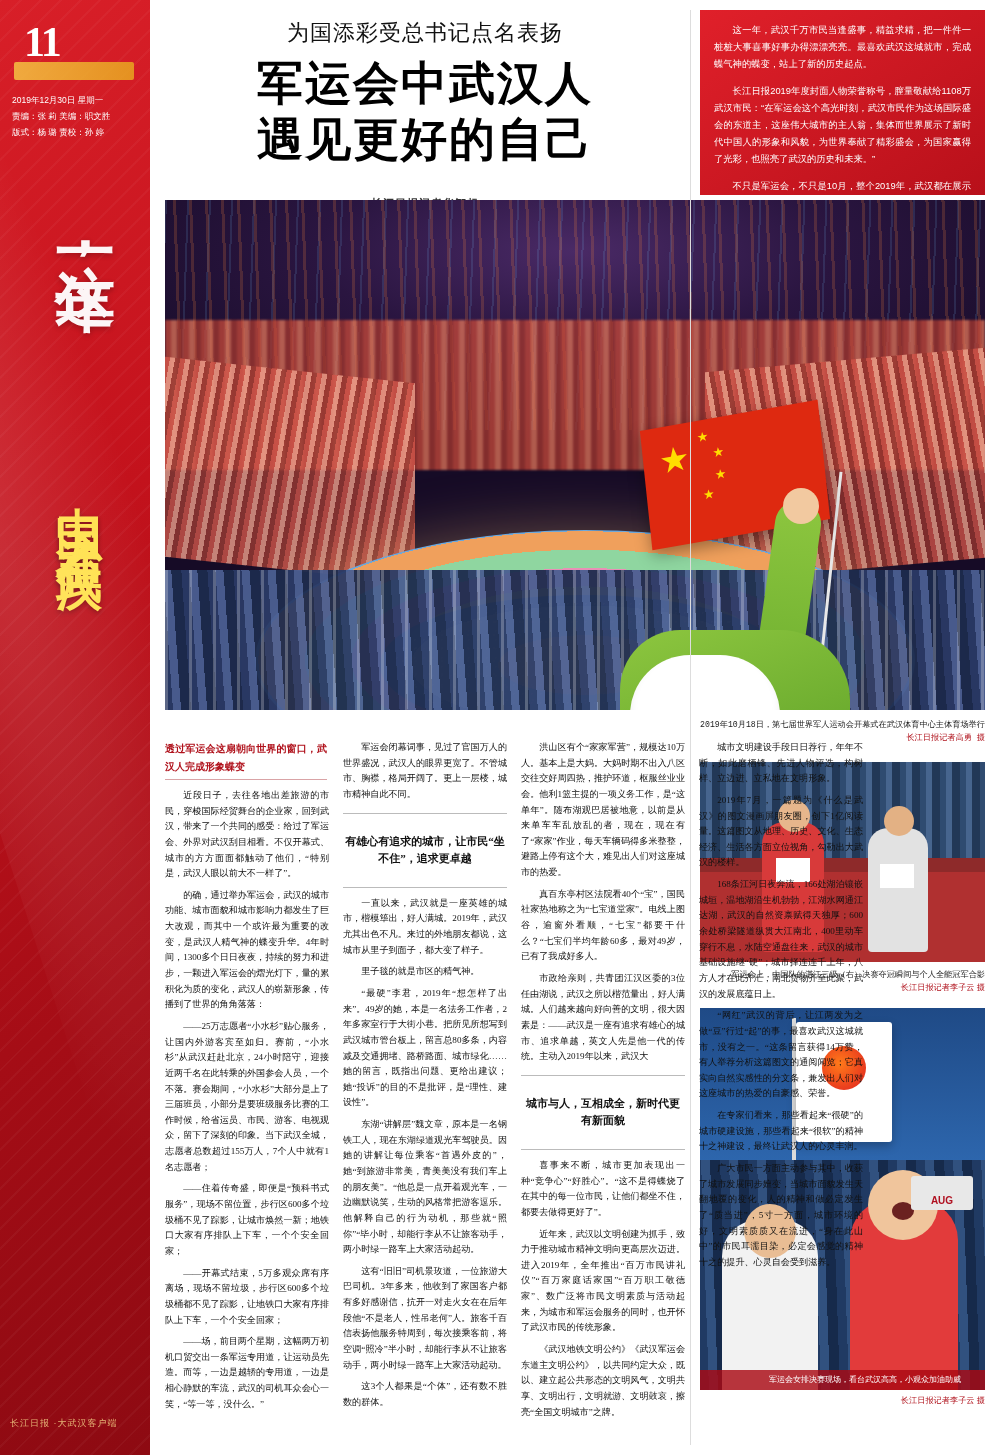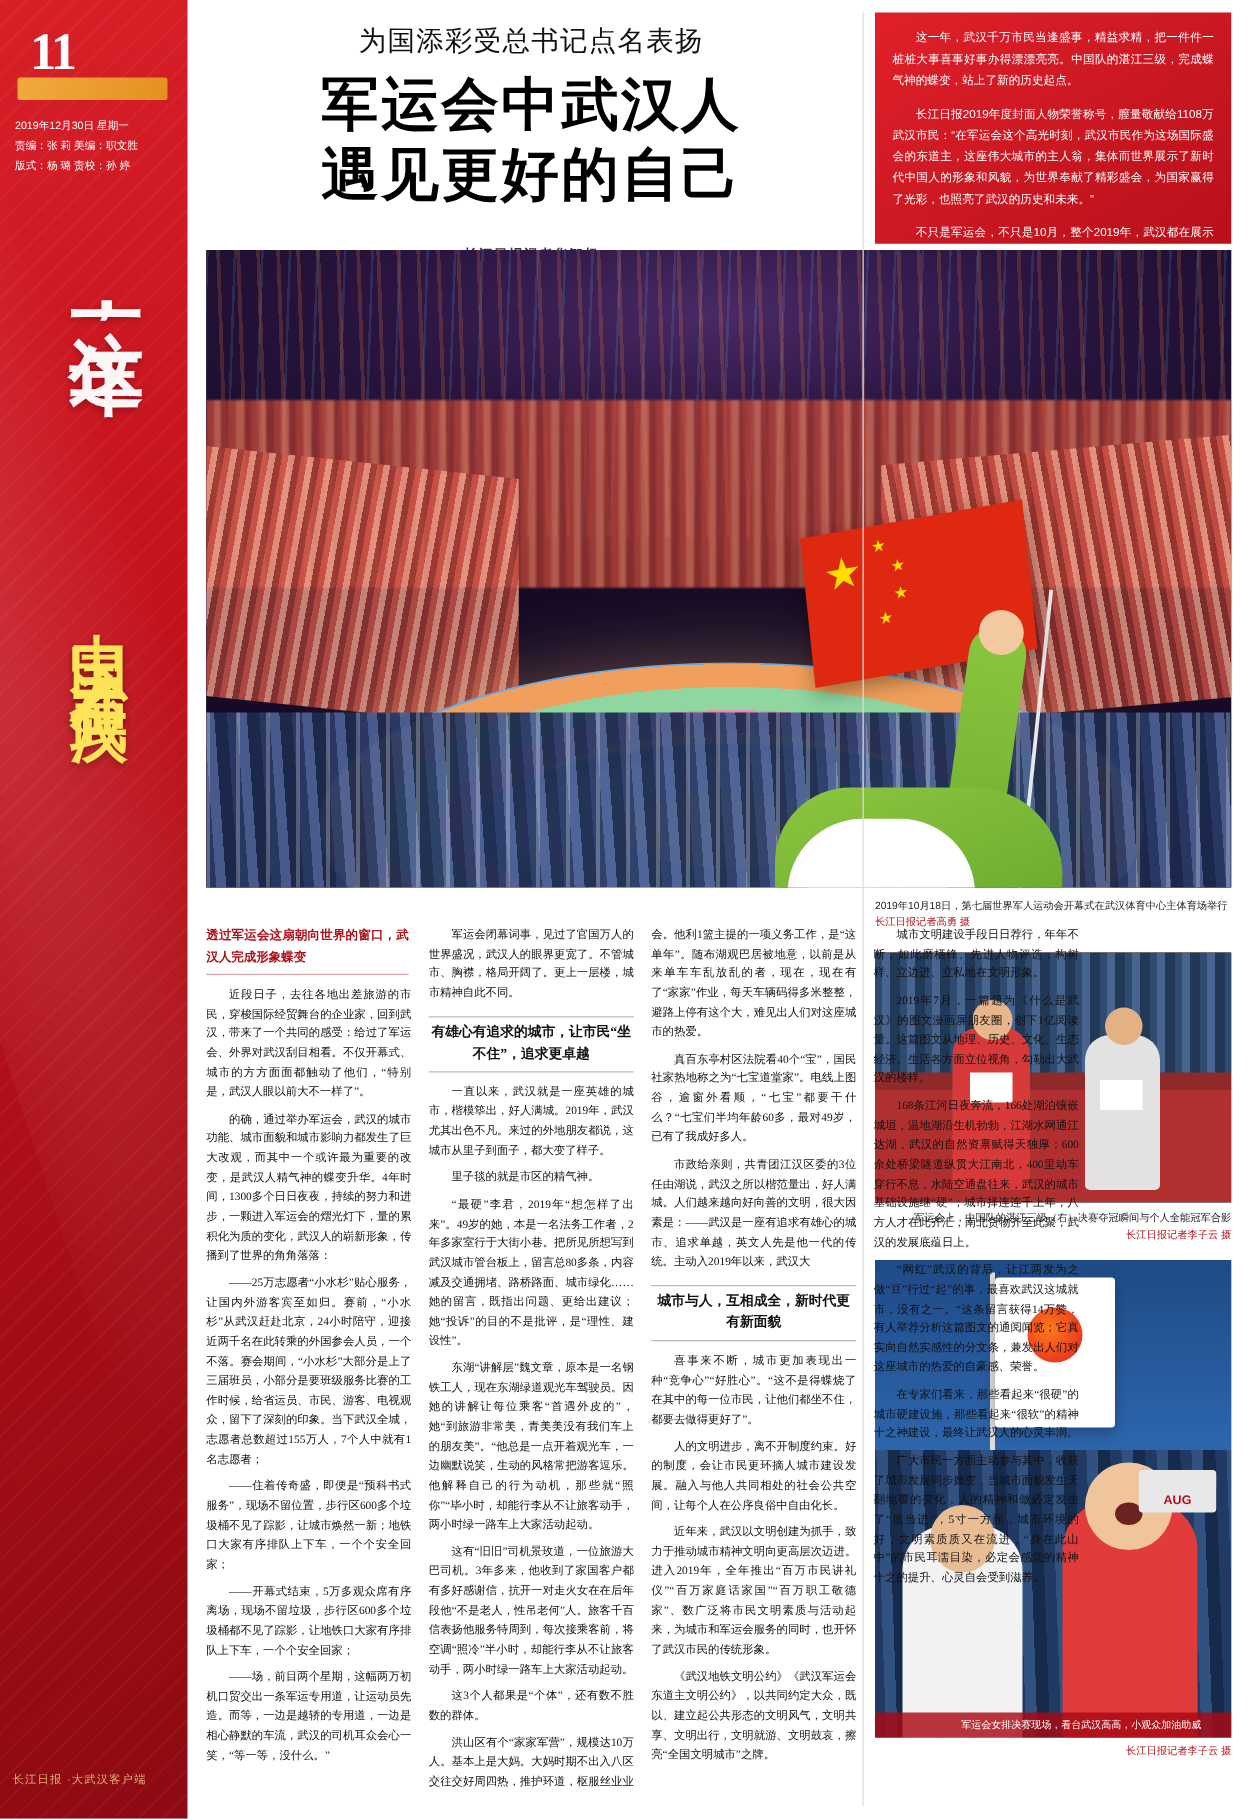--- a/index.html
+++ b/index.html
@@ -178,22 +178,22 @@
     opacity:.95;
   }
   .ph-crowd-bottom:after{
     content:"";position:absolute;inset:0;
     background:repeating-linear-gradient(90deg, rgba(255,255,255,.25) 0 3px, transparent 3px 24px);
   }
 
   
   .cap-main{
     position:absolute;left:700px;top:718px;width:285px;
-    font-size:8.2px;line-height:1.6;color:#222;
-    font-family:Liberation Sans, sans-serif;
+    font-size:8.2px;line-height:1.6;color:#222;text-align:right;
+    font-family:Liberation Mono, monospace;
   }
   .cap-credit{color:#b0121c;}
 
   
   .photo2{
     position:absolute;left:700px;top:762px;width:285px;height:200px;overflow:hidden;background:#123;
   }
   .p2-track{position:absolute;inset:0;background:linear-gradient(180deg,#8e2a2a 0 55%, #b03030 55% 100%);}
   .p2-stand{position:absolute;left:0;top:0;width:285px;height:96px;
     background:repeating-linear-gradient(90deg,#2f4b70 0 6px,#47658e 6px 12px,#223857 12px 20px);}
@@ -242,21 +242,21 @@
   .cols{
     position:absolute;left:165px;top:740px;width:520px;height:700px;
     column-count:3;column-gap:14px;column-rule:0;
   }
   .lead{
     font-size:10px;line-height:1.75;color:#b0121c;font-weight:bold;text-align:justify;
     margin:0 2px 8px 0;padding-bottom:4px;border-bottom:1px solid #d9a3a6;
   }
   .sub{
     font-size:11px;line-height:1.6;color:#111;font-weight:bold;text-align:center;
-    margin:10px 0 8px 0;padding:4px 0;border-top:1px solid #bbb;border-bottom:1px solid #bbb;
+    margin:10px 0 8px 0;padding:19px 0;border-top:1px solid #bbb;border-bottom:1px solid #bbb;
     break-inside:avoid;
   }
   .para{
     font-size:9.1px;line-height:1.72;color:#111;text-align:justify;margin:0 0 6px 0;text-indent:2em;
   }
 
   .hairline{position:absolute;left:690px;top:10px;width:1px;height:1435px;background:#ddd;}
 </style>
 </head>
 <body>
@@ -280,21 +280,21 @@
   <div class="head-wrap">
     <div class="kicker">为国添彩受总书记点名表扬</div>
     <div class="head-main">
       <div>军运会中武汉人</div>
       <div>遇见更好的自己</div>
     </div>
     <div class="byline">长江日报记者华智超</div>
   </div>
 
   <div class="redbox">
-    <p>这一年，武汉千万市民当逢盛事，精益求精，把一件件一桩桩大事喜事好事办得漂漂亮亮。中国队的湛江三级，完成蝶气神的蝶变，站上了新的历史起点。</p>
+    <p>这一年，武汉千万市民当逢盛事，精益求精，把一件件一桩桩大事喜事好事办得漂漂亮亮。最喜欢武汉这城就市，完成蝶气神的蝶变，站上了新的历史起点。</p>
     <p>长江日报2019年度封面人物荣誉称号，膣量敬献给1108万武汉市民：“在军运会这个高光时刻，武汉市民作为这场国际盛会的东道主，这座伟大城市的主人翁，集体而世界展示了新时代中国人的形象和风貌，为世界奉献了精彩盛会，为国家赢得了光彩，也照亮了武汉的历史和未来。”</p>
     <p>不只是军运会，不只是10月，整个2019年，武汉都在展示这样的精气神蝶变，武汉的未来因此值得期许。</p>
   </div>
 
   <div class="photo">
     <div class="ph-dome"></div>
     <div class="ph-lights"></div>
     <div class="ph-crowd-top"></div>
     <div class="ph-stands-l"></div>
     <div class="ph-stands-r"></div>
@@ -374,21 +374,20 @@
     <p class="para">“最硬”李君，2019年“想怎样了出来”。49岁的她，本是一名法务工作者，2年多家室行于大街小巷。把所见所想写到武汉城市管台板上，留言总80多条，内容减及交通拥堵、路桥路面、城市绿化……她的留言，既指出问题、更给出建议；她“投诉”的目的不是批评，是“理性、建设性”。</p>
     <p class="para">东湖“讲解层”魏文章，原本是一名钢铁工人，现在东湖绿道观光车驾驶员。因她的讲解让每位乘客“首遇外皮的”，她“到旅游非常美，青美美没有我们车上的朋友美”。“他总是一点开着观光车，一边幽默说笑，生动的风格常把游客逗乐。他解释自己的行为动机，那些就“照你”“毕小时，却能行李从不让旅客动手，两小时绿一路车上大家活动起动。</p>
     <p class="para">这有“旧旧”司机景玫道，一位旅游大巴司机。3年多来，他收到了家国客户都有多好感谢信，抗开一对走火女在在后年段他“不是老人，性吊老何”人。旅客千百信表扬他服务特周到，每次接乘客前，将空调“照冷”半小时，却能行李从不让旅客动手，两小时绿一路车上大家活动起动。</p>
     <p class="para">这3个人都果是“个体”，还有数不胜数的群体。</p>
     <p class="para">洪山区有个“家家军营”，规模达10万人。基本上是大妈。大妈时期不出入八区交往交好周四热，推护环道，枢服丝业业会。他利1篮主提的一项义务工作，是“这单年”。随布湖观巴居被地意，以前是从来单车车乱放乱的者，现在，现在有了“家家”作业，每天车辆码得多米整整，避路上停有这个大，难见出人们对这座城市的热爱。</p>
     <p class="para">真百东亭村区法院看40个“宝”，国民社家热地称之为“七宝道堂家”。电线上图谷，逾窗外看顺，“七宝”都要干什么？“七宝们半均年龄60多，最对49岁，已有了我成好多人。</p>
     <p class="para">市政给亲则，共青团江汉区委的3位任由湖说，武汉之所以楷范量出，好人满城。人们越来越向好向善的文明，很大因素是：——武汉是一座有追求有雄心的城市、追求单越，英文人先是他一代的传统。主动入2019年以来，武汉大</p>
 
     <div class="sub">城市与人，互相成全，新时代更有新面貌</div>
     <p class="para">喜事来不断，城市更加表现出一种“竞争心”“好胜心”。“这不是得蝶烧了在其中的每一位市民，让他们都坐不住，都要去做得更好了”。</p>
-    <p class="para">人的文明进步，离不开制度约束。好的制度，会让市民更环摘人城市建设发展。融入与他人共同相处的社会公共空间，让每个人在公序良俗中自由化长。</p>
     <p class="para">近年来，武汉以文明创建为抓手，致力于推动城市精神文明向更高层次迈进。进入2019年，全年推出“百万市民讲礼仪”“百万家庭话家国”“百万职工敬德家”、数广泛将市民文明素质与活动起来，为城市和军运会服务的同时，也开怀了武汉市民的传统形象。</p>
     <p class="para">《武汉地铁文明公约》《武汉军运会东道主文明公约》，以共同约定大众，既以、建立起公共形态的文明风气，文明共享、文明出行，文明就游、文明鼓哀，擦亮“全国文明城市”之牌。</p>
     <p class="para">城市文明建设手段日日荐行，年年不断，如此磨栖锋、先进人物评选，构树样、立边进、立私地在文明形象。</p>
     <p class="para">2019年7月，一篇题为《什么是武汉》的图文漫画屏朋友圈，创下1亿阅读量。这篇图文从地理、历史、文化、生态经济、生活各方面立位视角，勾勒出大武汉的楼样。</p>
     <p class="para">168条江河日夜奔流，166处湖泊镶嵌城垣，温地湖沿生机勃勃，江湖水网通江达湖，武汉的自然资禀赋得天独厚；600余处桥梁隧道纵贯大江南北，400里动车穿行不息，水陆空通盘往来，武汉的城市基础设施继“硬”；城市择连连千上年，八方人才在此齐汇，南北货物齐至此聚，武汉的发展底蕴日上。</p>
     <p class="para">“网红”武汉的背后，让江两发为之做“豆”行过“起”的事，最喜欢武汉这城就市，没有之一。“这条留言获得14万赞，有人举荐分析这篇图文的通阅闻览；它真实向自然实感性的分文条，兼发出人们对这座城市的热爱的自豪感、荣誉。</p>
     <p class="para">在专家们看来，那些看起来“很硬”的城市硬建设施，那些看起来“很软”的精神十之神建设，最终让武汉人的心灵丰润。</p>
     <p class="para">广大市民一方面主动参与其中，收获了城市发展同步嬗变，当城市面貌发生天翻地覆的变化，人的精神和做必定发生了“质当进”，5寸一方面，城市环境的好，文明素质质又在流进，“身在此山中”的市民耳濡目染，必定会感觉的精神十之的提升、心灵自会受到滋养。</p>
   </div>
 

